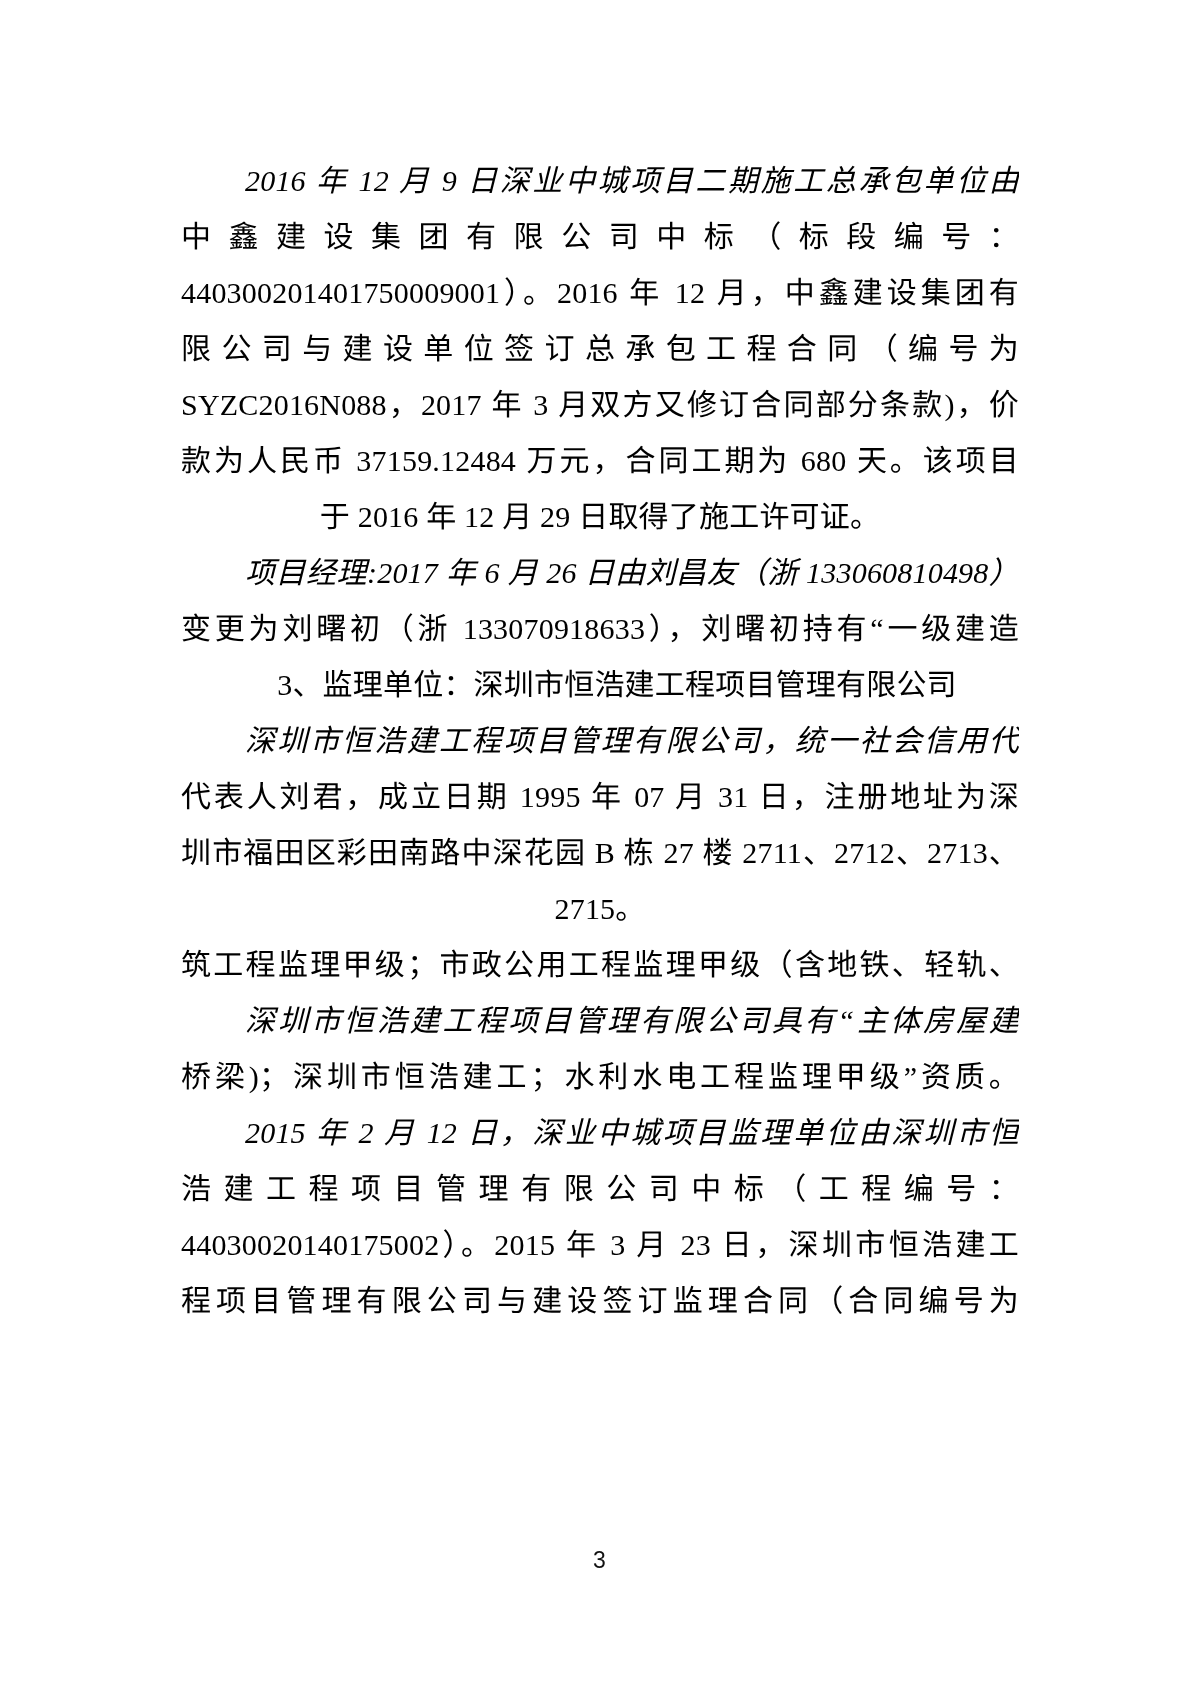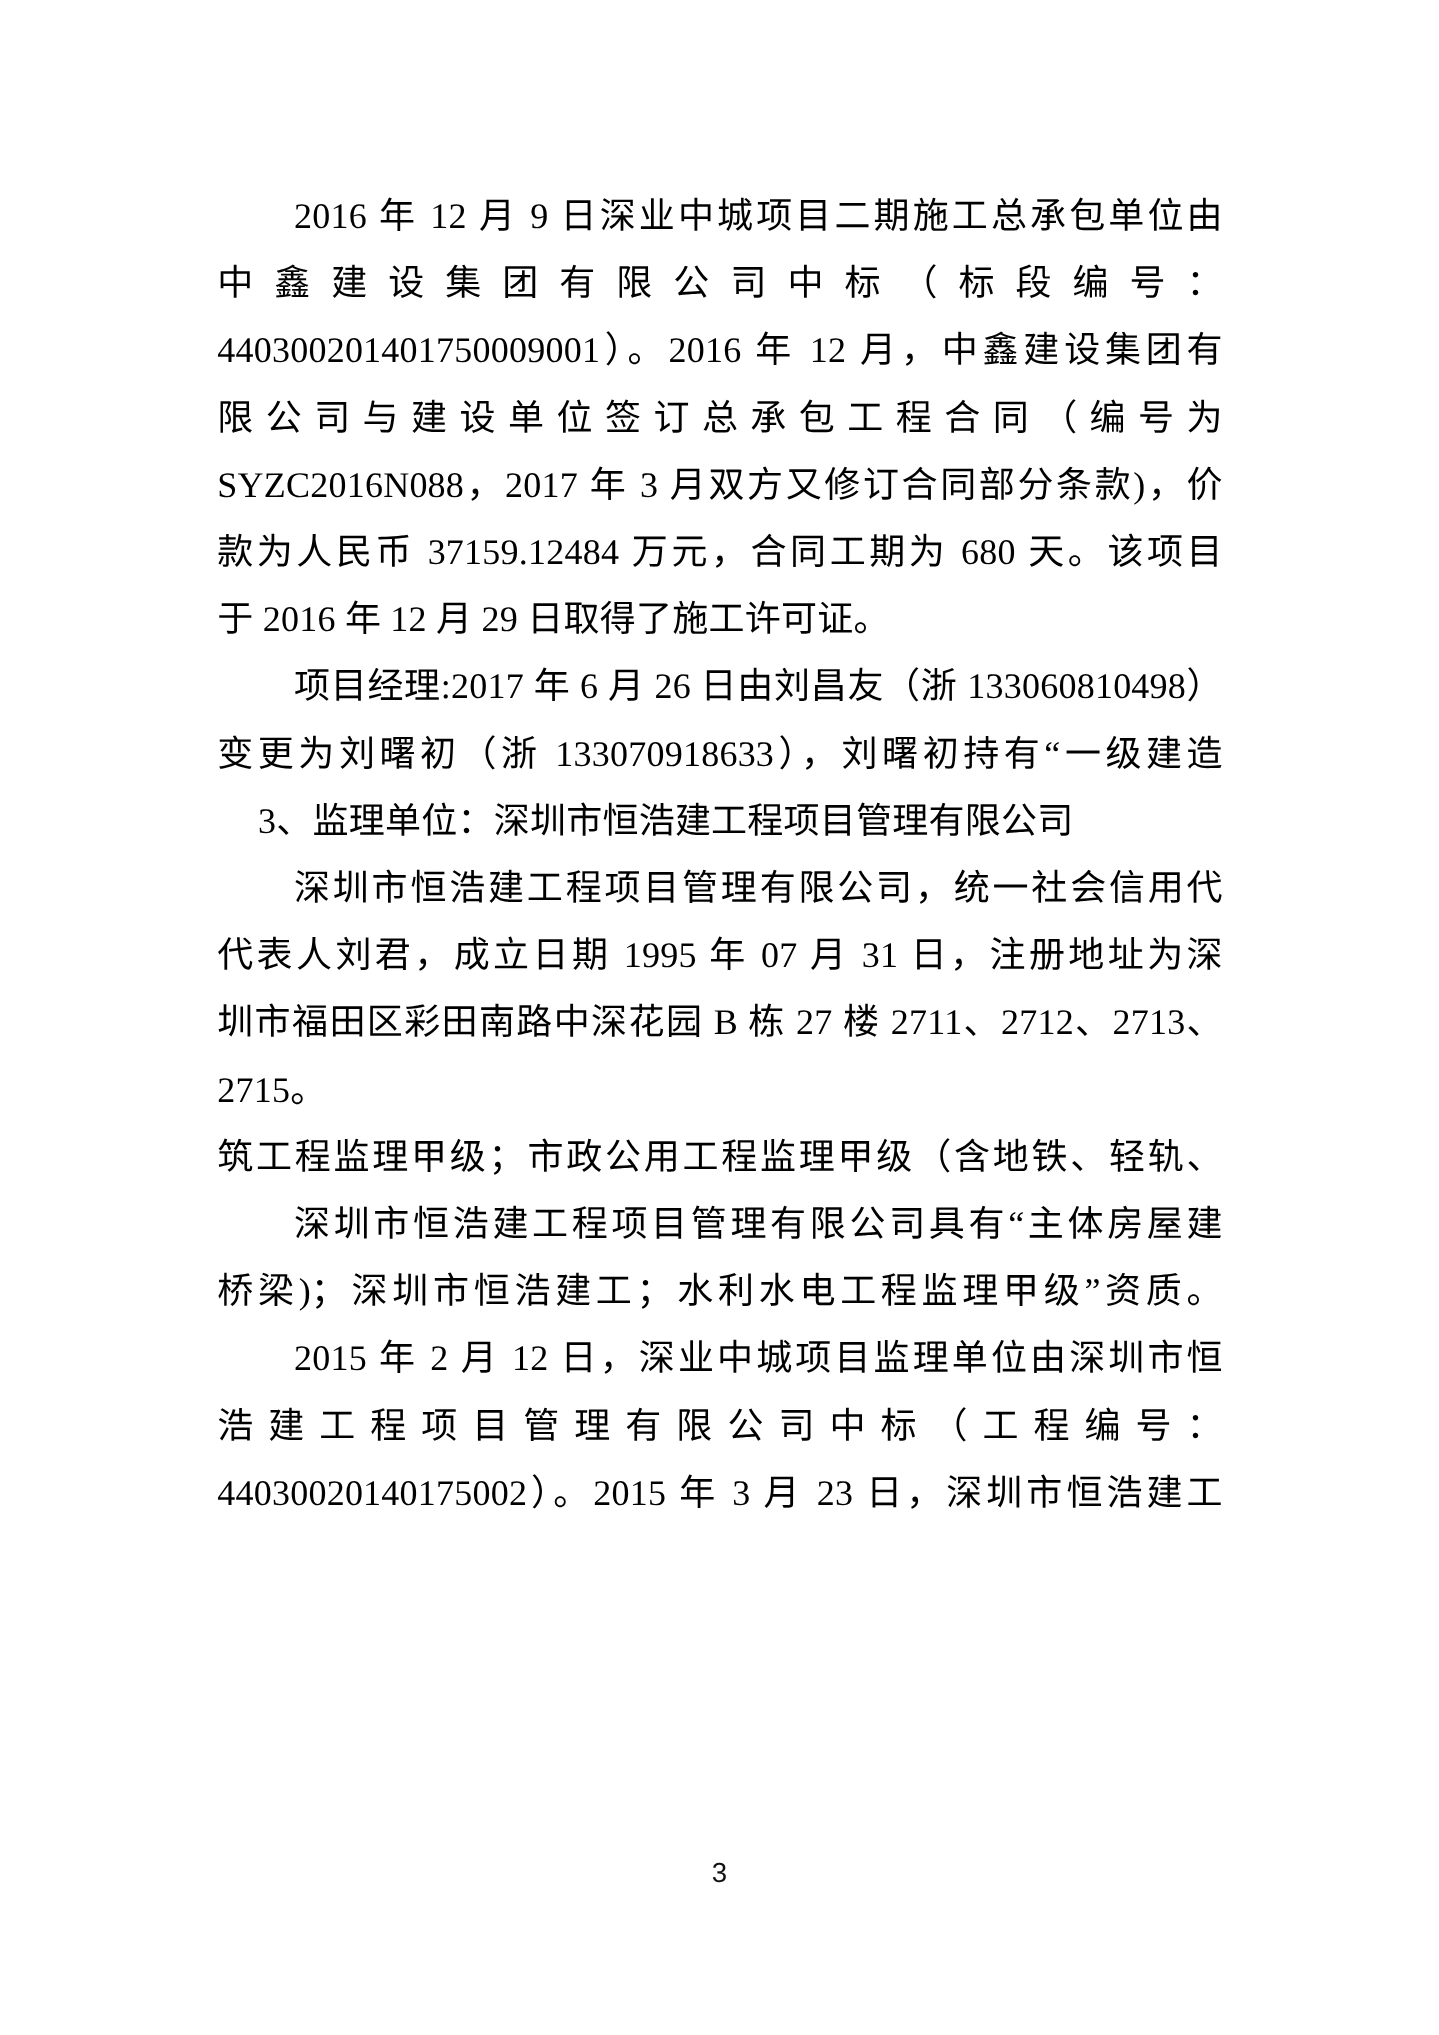--- a/index.html
+++ b/index.html
@@ -26,29 +26,30 @@
     top: 153px;
     width: 838px;
   }
   .line {
     font-size: 30px;
     line-height: 56px;
     height: 56px;
     overflow: hidden;
     white-space: normal;
     letter-spacing: 0.2px;
+    text-align: center;
   }
   
   .line.flush {
     text-align: justify;
     text-align-last: justify;
     text-justify: inter-character;
   }
   
-  .line.ind2 { padding-left: 64px; }
+  .line.ind2 { padding-left: 64px; font-style: italic; }
   .line.ind1 { padding-left: 34px; }
   .footer {
     position: absolute;
     left: 0;
     top: 1545px;
     width: 1199px;
     text-align: center;
   }
   .pagenum {
     font-family: "Liberation Sans", "DejaVu Sans", sans-serif;
@@ -75,17 +76,18 @@
       <div class="line flush ind2">深圳市恒浩建工程项目管理有限公司，统一社会信用代</div>
       <div class="line flush">代表人刘君，成立日期 1995 年 07 月 31 日，注册地址为深</div>
       <div class="line flush">圳市福田区彩田南路中深花园 B 栋 27 楼 2711、2712、2713、</div>
       <div class="line">2715。</div>
       <div class="line flush">筑工程监理甲级；市政公用工程监理甲级（含地铁、轻轨、</div>
       <div class="line flush ind2">深圳市恒浩建工程项目管理有限公司具有“主体房屋建</div>
       <div class="line flush">桥梁)；深圳市恒浩建工；水利水电工程监理甲级”资质。</div>
       <div class="line flush ind2">2015 年 2 月 12 日，深业中城项目监理单位由深圳市恒</div>
       <div class="line flush">浩建工程项目管理有限公司中标（工程编号：</div>
       <div class="line flush">44030020140175002）。2015 年 3 月 23 日，深圳市恒浩建工</div>
+      <div class="line flush">程项目管理有限公司与建设签订监理合同（合同编号为</div>
     </main>
   <footer class="footer">
     <span class="pagenum">3</span>
   </footer>
 </div>
 
 </body></html>

